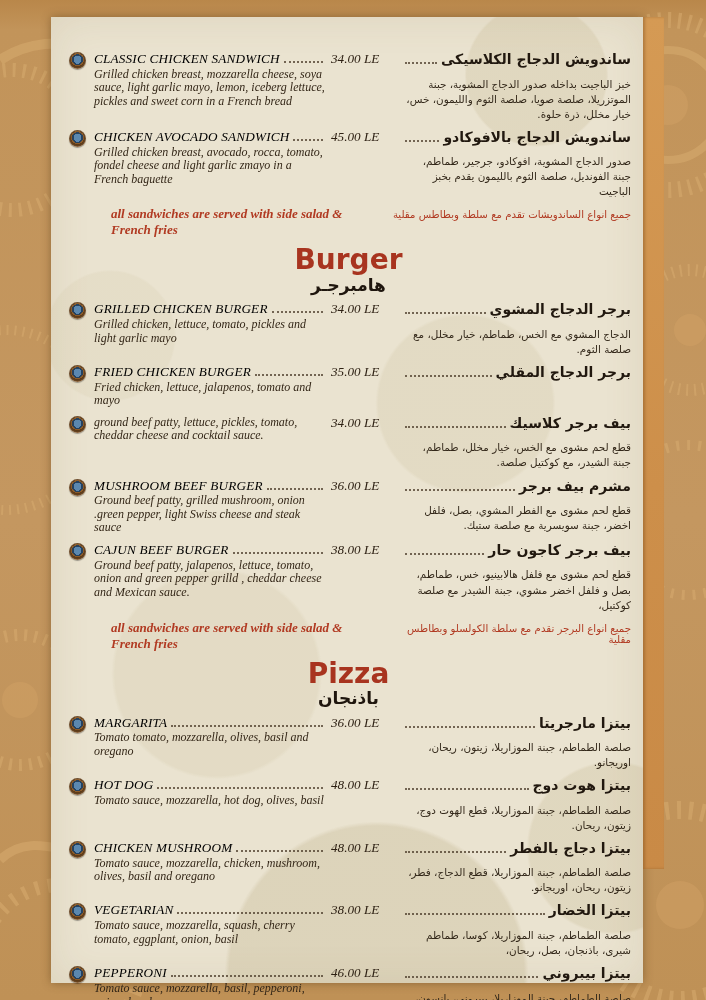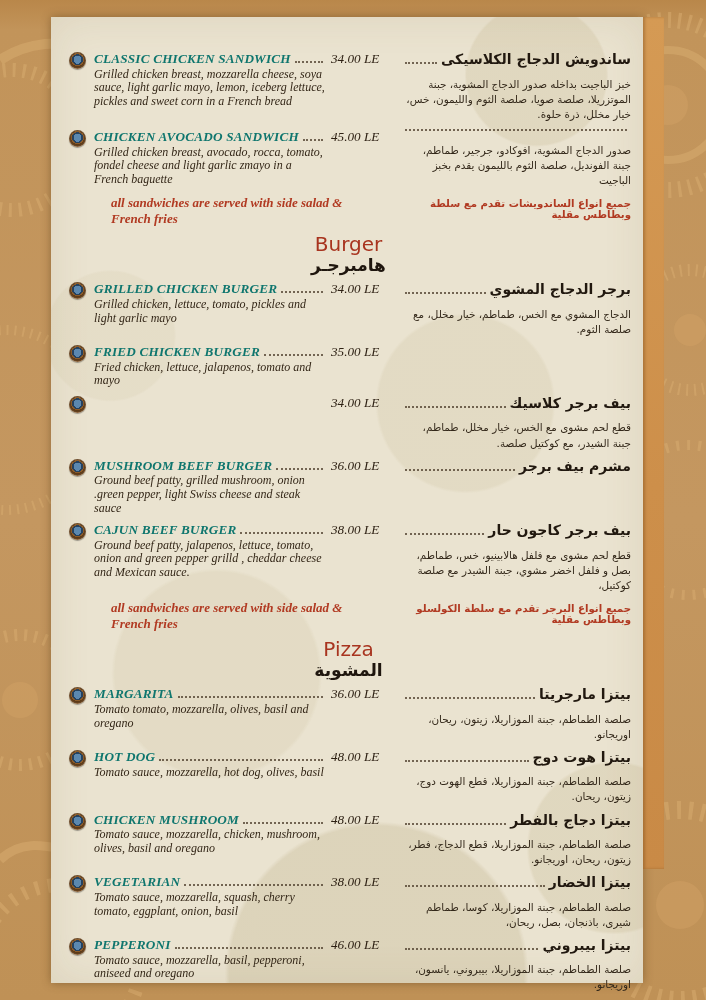--- a/index.html
+++ b/index.html
@@ -30,46 +30,46 @@
       radial-gradient(circle 230px at 55% 99%, rgba(178,162,118,.30) 0 64%, rgba(178,162,118,0) 66%),
       radial-gradient(circle 140px at 95% 86%, rgba(188,172,128,.26) 0 60%, rgba(188,172,128,0) 62%);}
   .side-strip{position:absolute;left:643px;top:17px;width:21px;height:852px;
         background:linear-gradient(180deg,#d59a54 0,#cd8f4a 55%,#c5редактор 0);
         background:linear-gradient(180deg,#d59a54 0,#cd8f4a 55%,#c98a46 100%);
         box-shadow:inset 2px 0 3px rgba(90,50,10,.3);}
 
   .content{position:relative;padding:34px 12px 0 15px;}
 
   .section-head{text-align:center;margin:2px 0 6px;}
-  .head-en{font-family:"DejaVu Sans",sans-serif;font-weight:normal;font-size:20px;line-height:1.05;color:var(--accent-red);}
+  .head-en{font-family:"DejaVu Sans",sans-serif;font-weight:bold;font-size:28px;line-height:1.05;color:var(--accent-red);}
   .head-ar{font-family:"DejaVu Sans",sans-serif;font-weight:bold;font-size:17px;line-height:1.2;color:#1f160e;letter-spacing:1px;direction:rtl;text-align:center;}
 
   .item{display:flex;align-items:flex-start;margin-bottom:7px;}
   .bullet{flex:0 0 17px;height:17px;margin:1px 8px 0 3px;border-radius:50%;
     background:radial-gradient(circle at 50% 45%, #5b88b0 0 4px, #27425e 4px 5.5px, #8a5a28 5.5px 6.5px, #5e3a16 6.5px 8.5px, #7c4d20 8.5px);
     box-shadow:0 1px 1px rgba(0,0,0,.35), inset 0 0 2px rgba(255,255,255,.35);}
   .en-col{flex:0 0 232px;}
   .en-name-row{display:flex;align-items:baseline;}
-  .en-name{font-family:"Liberation Serif","DejaVu Serif",serif;font-style:italic;font-weight:700;
-           font-size:13.2px;line-height:1.2;color:#0f766e;letter-spacing:.2px;white-space:nowrap;}
+  .en-name{font-family:"Liberation Serif","DejaVu Serif",serif;font-style:italic;font-weight:400;
+           font-size:13.2px;line-height:1.2;color:#000000;letter-spacing:.2px;white-space:nowrap;}
   .leader{flex:1 1 8px;min-width:8px;border-bottom:2px dotted var(--leader-color);margin:0 3px 3px 4px;opacity:.75;}
   .en-desc{font-family:"Liberation Serif","DejaVu Serif",serif;font-style:italic;
            font-size:12px;line-height:1.13;color:#332617;margin-top:1px;}
   .price-col{flex:0 0 74px;padding-left:5px;font-family:"Liberation Serif","DejaVu Serif",serif;
            font-style:italic;font-size:13.2px;color:var(--text-dark);white-space:nowrap;}
   .ar-col{flex:1;direction:rtl;padding-left:2px;}
   .ar-name-row{display:flex;align-items:baseline;}
   .ar-name{font-family:"DejaVu Sans",sans-serif;font-weight:bold;font-size:14px;line-height:1.25;color:#21180f;white-space:nowrap;}
   .ar-leader{margin:0 4px 4px 3px;}
   .ar-desc{font-family:"DejaVu Sans",sans-serif;font-size:10.4px;line-height:1.45;color:#33281a;margin-top:8px;}
 
   .note-row{display:flex;align-items:baseline;margin:0 0 7px;}
   .note-en{flex:0 0 318px;padding-left:45px;font-family:"Liberation Serif","DejaVu Serif",serif;
            font-style:italic;font-weight:bold;font-size:13px;color:var(--note-red);}
-  .note-ar{flex:1;direction:rtl;font-family:"DejaVu Sans",sans-serif;font-weight:bold;
+  .note-ar{flex:1;direction:rtl;font-family:"DejaVu Sans",sans-serif;font-weight:normal;
            font-size:10.2px;color:var(--note-red);}
 </style>
 </head>
 <body>
 
 <div class="stage">
 
   <svg class="outer-ornament" width="706" height="1000" viewBox="0 0 706 1000" xmlns="http://www.w3.org/2000/svg">
     <g fill="none" stroke="#d7ab70" stroke-opacity="0.55">
       <circle cx="668" cy="105" r="85" stroke-width="16" stroke-dasharray="3 7"></circle>
@@ -122,20 +122,21 @@
     <div class="en-col">
       <div class="en-name-row">
         <span class="en-name">CHICKEN AVOCADO SANDWICH</span>
         <span class="leader"></span>
       </div>
       <div class="en-desc">Grilled chicken breast, avocado, rocca, tomato, fondel cheese and light garlic zmayo in a French baguette</div>
     </div>
     <div class="price-col">45.00 LE</div>
     <div class="ar-col">
       <div class="ar-name-row">
+        <span class="ar-name">ساندويش الدجاج بالافوكادو</span>
         <span class="leader ar-leader"></span>
       </div>
       <div class="ar-desc">صدور الدجاج المشوية، افوكادو، جرجير، طماطم، جبنة الفونديل، صلصة الثوم بالليمون يقدم بخبز الباجيت</div>
     </div>
   </div>
 </div>
     <div class="note-row">
       <div class="note-en">all sandwiches are served with side salad &amp; French fries</div>
       <div class="note-ar">جميع انواع الساندويشات تقدم مع سلطة وبطاطس مقلية</div>
     </div>
@@ -170,26 +171,31 @@
     <span class="bullet"></span>
     <div class="en-col">
       <div class="en-name-row">
         <span class="en-name">FRIED CHICKEN BURGER</span>
         <span class="leader"></span>
       </div>
       <div class="en-desc">Fried chicken, lettuce, jalapenos, tomato and mayo</div>
     </div>
     <div class="price-col">35.00 LE</div>
     <div class="ar-col">
-    </div>
-  </div>
-
-  <div class="item">
-    <span class="bullet"></span>
-    <div class="en-col">
+      <div class="ar-name-row">
+        <span class="ar-name">برجر الدجاج المقلي</span>
+        <span class="leader ar-leader"></span>
+      </div>
+    </div>
+  </div>
+
+  <div class="item">
+    <span class="bullet"></span>
+    <div class="en-col">
+      <div class="en-desc">ground beef patty, lettuce, pickles, tomato, cheddar cheese and cocktail sauce.</div>
     </div>
     <div class="price-col">34.00 LE</div>
     <div class="ar-col">
       <div class="ar-name-row">
         <span class="ar-name">بيف برجر كلاسيك</span>
         <span class="leader ar-leader"></span>
       </div>
       <div class="ar-desc">قطع لحم مشوى مع الخس، خيار مخلل، طماطم، جبنة الشيدر، مع كوكتيل صلصة.</div>
     </div>
   </div>
@@ -202,20 +208,21 @@
         <span class="leader"></span>
       </div>
       <div class="en-desc">Ground beef patty, grilled mushroom, onion .green pepper, light Swiss cheese and steak sauce</div>
     </div>
     <div class="price-col">36.00 LE</div>
     <div class="ar-col">
       <div class="ar-name-row">
         <span class="ar-name">مشرم بيف برجر</span>
         <span class="leader ar-leader"></span>
       </div>
+      <div class="ar-desc">قطع لحم مشوى مع الفطر المشوي، بصل، فلفل اخضر، جبنة سويسرية مع صلصة ستيك.</div>
     </div>
   </div>
 
   <div class="item">
     <span class="bullet"></span>
     <div class="en-col">
       <div class="en-name-row">
         <span class="en-name">CAJUN BEEF BURGER</span>
         <span class="leader"></span>
       </div>
@@ -233,21 +240,21 @@
 </div>
     <div class="note-row">
       <div class="note-en">all sandwiches are served with side salad &amp; French fries</div>
       <div class="note-ar">جميع انواع البرجر تقدم مع سلطة الكولسلو وبطاطس مقلية</div>
     </div>
   </section>
 
   <section class="menu-section">
     <div class="section-head">
       <div class="head-en">Pizza</div>
-      <div class="head-ar">المشوية</div>
+      <div class="head-ar">باذنجان</div>
     </div>
     <div class="items">
   <div class="item">
     <span class="bullet"></span>
     <div class="en-col">
       <div class="en-name-row">
         <span class="en-name">MARGARITA</span>
         <span class="leader"></span>
       </div>
       <div class="en-desc">Tomato tomato, mozzarella, olives, basil and oregano</div>

